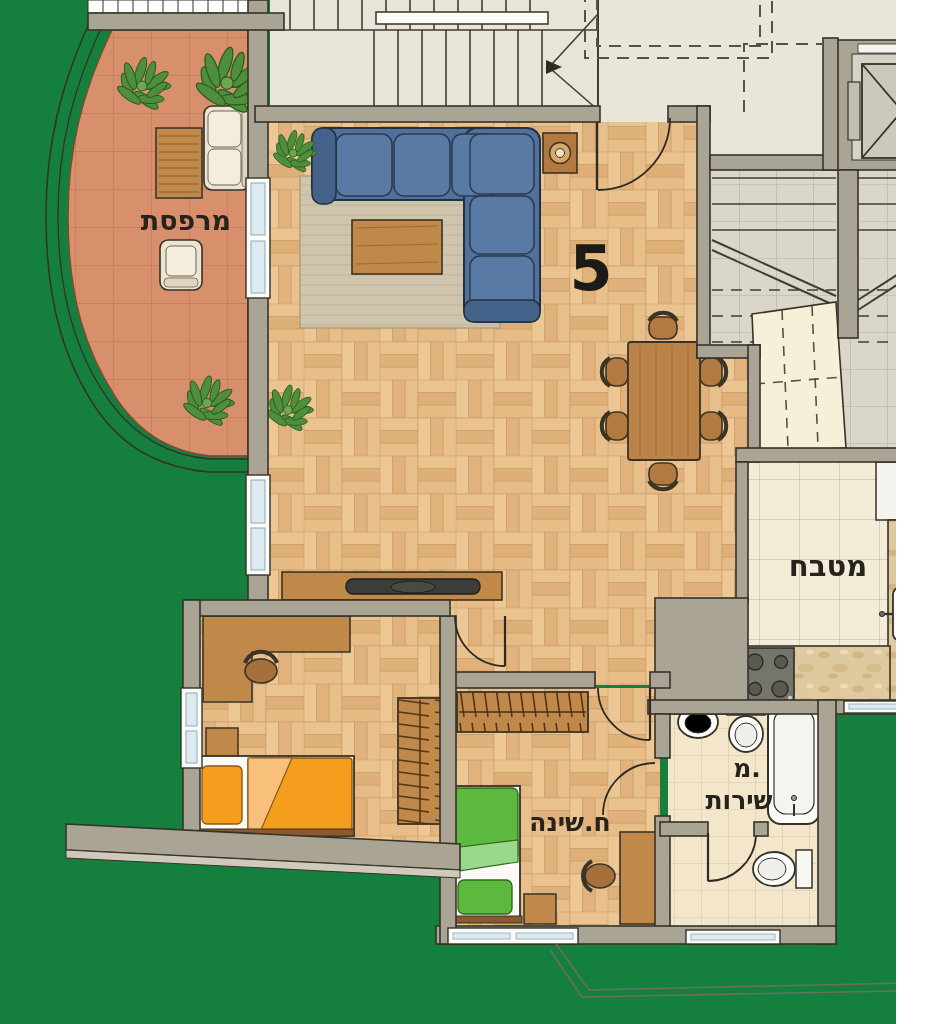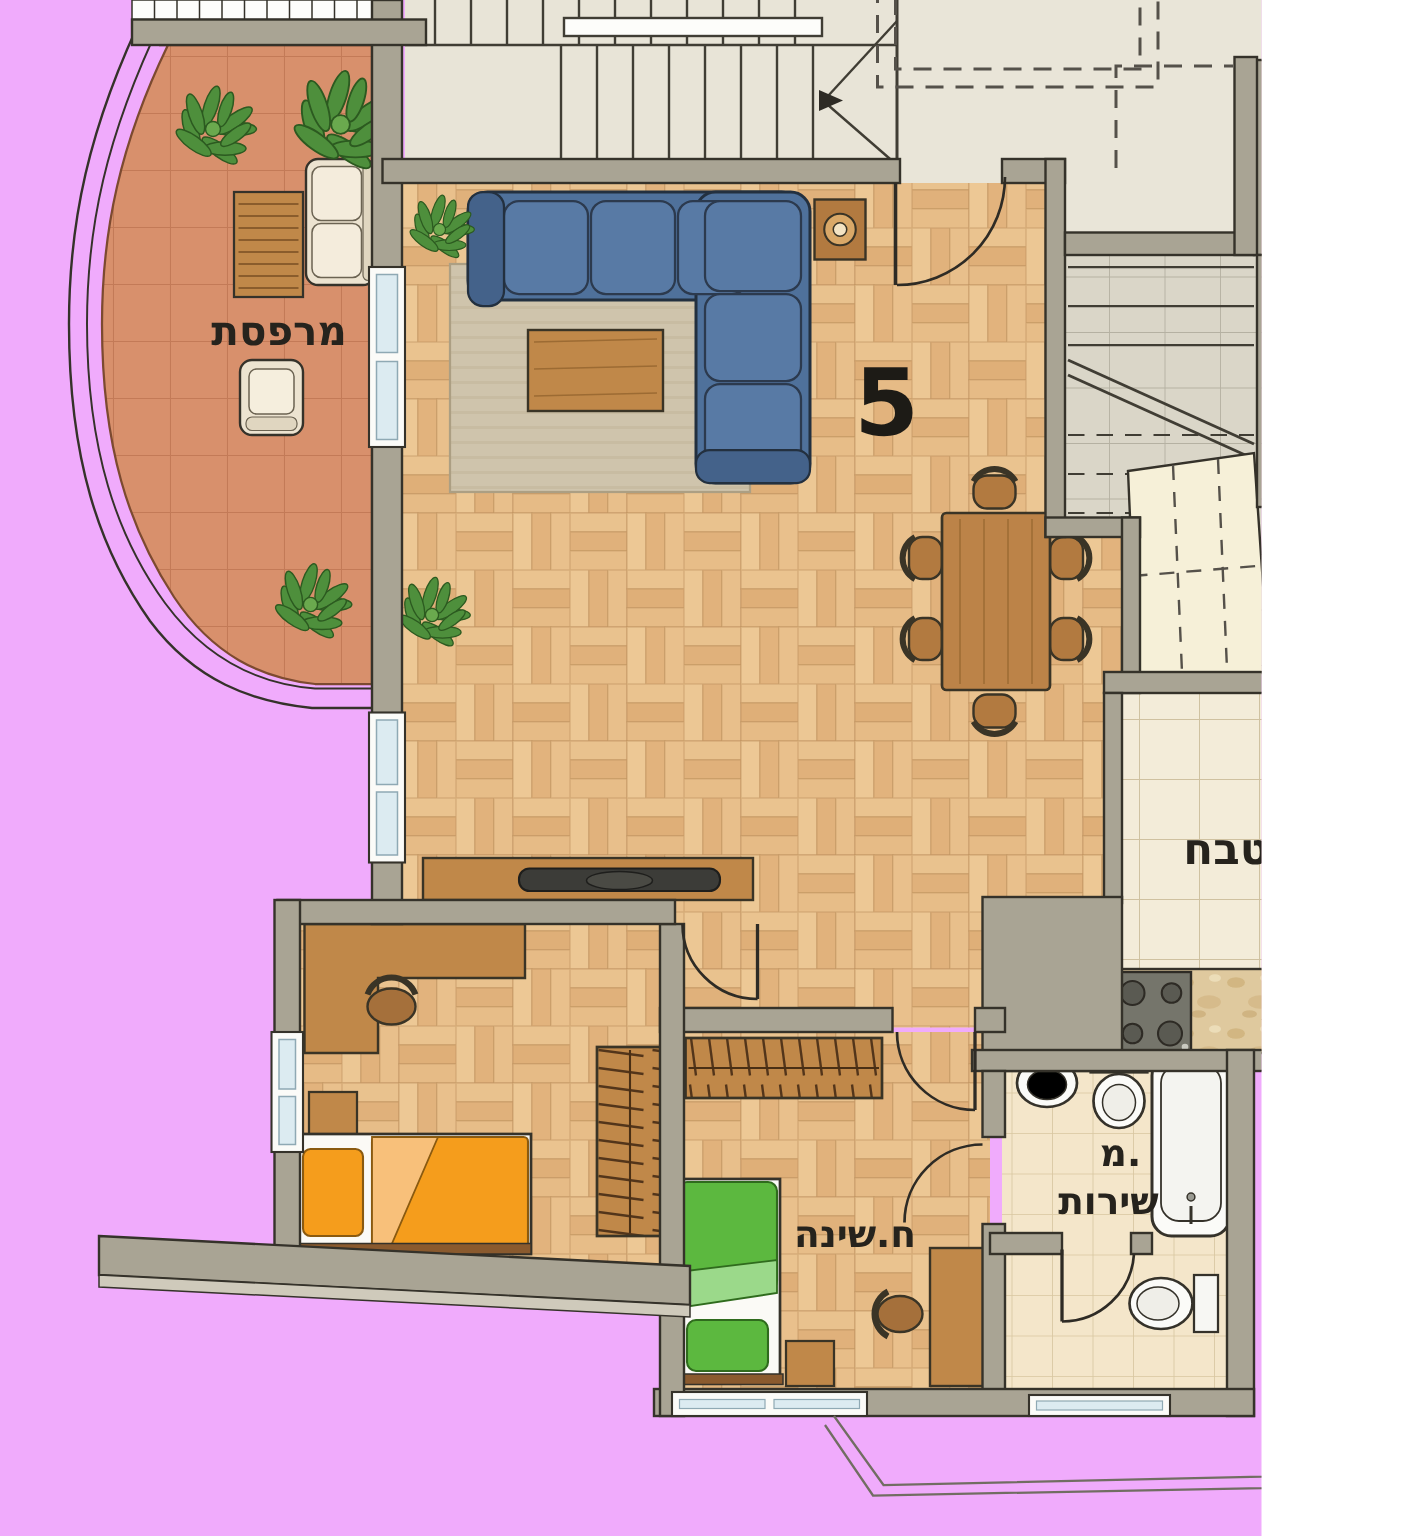--- a/index.html
+++ b/index.html
@@ -1,17 +1,17 @@
 <!DOCTYPE html>
 <html><head>
 <meta charset="utf-8">
 <style>
   html,body{margin:0;padding:0;background:#ffffff;}
-  .stage{position:relative;width:804px;height:1024px;background:#f0abfc;overflow:hidden;
-         font-family:"DejaVu Sans",sans-serif;padding-left:37px;}
+  .stage{position:relative;width:896px;height:1024px;background:#15803d;overflow:hidden;
+         font-family:"DejaVu Sans",sans-serif;}
   svg{position:absolute;inset:0;display:block;}
   text{font-family:"DejaVu Sans",sans-serif;}
   .room-label{font-weight:600;fill:#26231d;}
   .unit-label{font-weight:700;fill:#1d1b16;}
 </style>
 </head>
 <body>
 
 <div class="stage">
 <svg viewBox="0 0 948 1024" width="948" height="1024">

